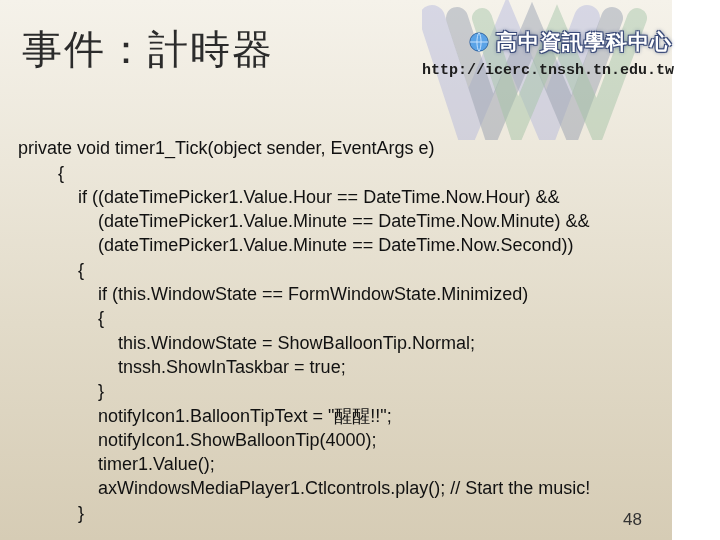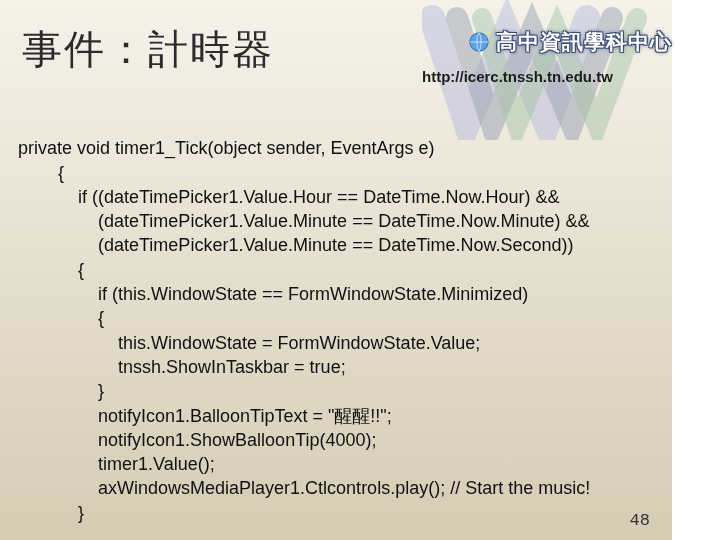--- a/index.html
+++ b/index.html
@@ -31,35 +31,35 @@
     top: 28px;
     right: 0;
     text-align: left;
     width: 250px;
   }
   .top-right .badge {
     display: flex;
     align-items: center;
     justify-content: flex-end;
     gap: 6px;
-    margin-bottom: 12px;
+    margin-bottom: 6px;
   }
   .top-right .badge-text {
     font-size: 21px;
     font-weight: bold;
     color: #ffffff;
     text-shadow: -1px -1px 0 #3a4a78, 1px -1px 0 #3a4a78, -1px 1px 0 #3a4a78, 1px 1px 0 #3a4a78, 0 0 4px #233a70;
     letter-spacing: 1px;
   }
   .top-right .url {
     font-size: 15px;
     color: #1d1d1d;
-    font-family: Liberation Sans, sans-serif;
+    font-family: Liberation Mono, monospace;
     font-weight: bold;
-    text-align: left;
+    text-align: center;
     padding-right: 4px;
   }
   .title {
     position: absolute;
     left: 22px;
     top: 22px;
     font-size: 40px;
     color: #2b2b2b;
     font-family: "DFKai-SB", "PMingLiU", serif;
     letter-spacing: 2px;
@@ -71,25 +71,25 @@
     width: 690px;
     font-family: Arial, sans-serif;
     font-size: 18px;
     line-height: 1.35;
     color: #111;
     white-space: pre;
   }
   .code-area .line { white-space: pre; text-align: center; }
   .pagenum {
     position: absolute;
-    right: 22px;
+    right: 30px;
     bottom: 10px;
     font-size: 17px;
     color: #333;
-    font-family: Liberation Mono, monospace;
+    font-family: Liberation Sans, sans-serif;
   }
 </style>
 </head>
 <body>
 
 <div class="slide">
 
   <svg class="bg-w" viewBox="0 0 240 140">
     <g fill="none" stroke-linecap="round">
       <path d="M10 18 L45 125 L85 30 L125 125 L165 18" stroke="#9aa0d8" stroke-width="26" opacity="0.6"></path>
@@ -113,21 +113,21 @@
 
   <div class="code-area">
 <span class="line">private void timer1_Tick(object sender, EventArgs e)</span>
 <span class="line">        {</span>
 <span class="line">            if ((dateTimePicker1.Value.Hour == DateTime.Now.Hour) &amp;&amp;</span>
 <span class="line">                (dateTimePicker1.Value.Minute == DateTime.Now.Minute) &amp;&amp;</span>
 <span class="line">                (dateTimePicker1.Value.Minute == DateTime.Now.Second))</span>
 <span class="line">            {</span>
 <span class="line">                if (this.WindowState == FormWindowState.Minimized)</span>
 <span class="line">                {</span>
-<span class="line">                    this.WindowState = FormWindowState.Value;</span>
+<span class="line">                    this.WindowState = ShowBalloonTip.Normal;</span>
 <span class="line">                    tnssh.ShowInTaskbar = true;</span>
 <span class="line">                }</span>
 <span class="line">                notifyIcon1.BalloonTipText = "醒醒!!";</span>
 <span class="line">                notifyIcon1.ShowBalloonTip(4000);</span>
 <span class="line">                timer1.Value();</span>
 <span class="line">                axWindowsMediaPlayer1.Ctlcontrols.play(); // Start the music!</span>
 <span class="line">            }</span>
   </div>
 
   <div class="pagenum">48</div>

